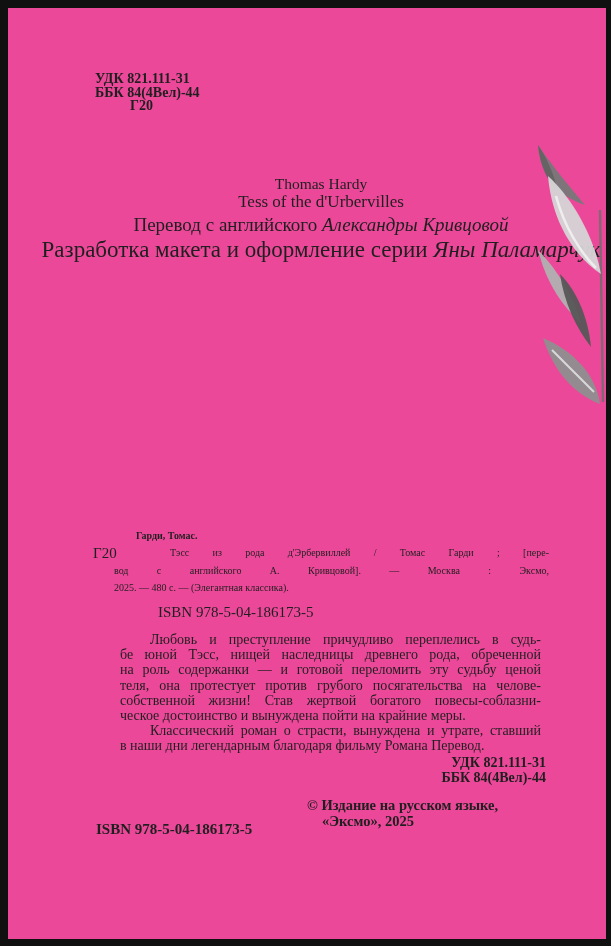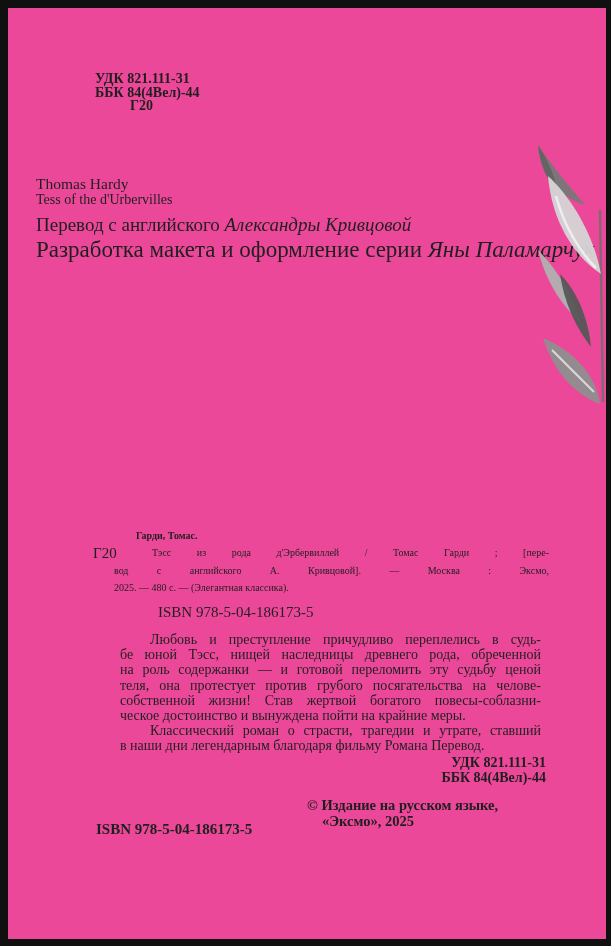--- a/index.html
+++ b/index.html
@@ -15,34 +15,34 @@
     position:absolute;left:8px;top:8px;right:5px;bottom:7px;
     background:#ec4899;
   }
   .abs{position:absolute;}
 
   
   .codes-top{left:87px;top:64px;font-weight:700;font-size:14px;line-height:13.6px;white-space:nowrap;}
   .codes-top .indent{padding-left:35px;}
 
   
-  .title-line{left:28px;width:570px;text-align:left;white-space:nowrap;}
+  .title-line{left:28px;width:570px;text-align:center;white-space:nowrap;}
   .t-en1{top:167px;font-size:15.5px;}
-  .t-en2{top:184px;font-size:14px;}
+  .t-en2{top:184px;font-size:17px;}
   .t-ru1{top:206px;font-size:19px;}
   .t-ru2{top:229px;font-size:23px;}
   .italic{font-style:italic;}
 
   
   .leaf-art{left:490px;top:132px;width:108px;height:290px;}
 
   
   .card{left:106px;top:519px;width:435px;font-size:10px;line-height:17.4px;}
   .card .heading{font-weight:700;padding-left:22px;}
-  .card .first{padding-left:38px;}
+  .card .first{padding-left:56px;}
   .jl{text-align:justify;text-align-last:justify;text-justify:inter-word;}
   .card-code{left:85px;top:537px;font-size:15px;}
   .card-isbn{left:150px;top:596px;font-size:15px;white-space:nowrap;}
 
   
   .annotation{left:112px;top:624px;width:421px;font-size:14px;line-height:15.2px;}
   .annotation .pindent{text-indent:30px;}
 
   
   .codes-right{right:60px;top:747px;font-weight:700;font-size:14px;line-height:15.4px;text-align:right;white-space:nowrap;}
@@ -89,21 +89,21 @@
   </div>
   <div class="abs card-isbn">ISBN 978-5-04-186173-5</div>
 
   <div class="abs annotation">
     <div class="pindent jl">Любовь и преступление причудливо переплелись в судь-</div>
     <div class="jl">бе юной Тэсс, нищей наследницы древнего рода, обреченной</div>
     <div class="jl">на роль содержанки — и готовой переломить эту судьбу ценой</div>
     <div class="jl">теля, она протестует против грубого посягательства на челове-</div>
     <div class="jl">собственной жизни! Став жертвой богатого повесы-соблазни-</div>
     <div>ческое достоинство и вынуждена пойти на крайние меры.</div>
-    <div class="pindent jl">Классический роман о страсти, трагедии и утрате, ставший</div>
+    <div class="pindent jl">Классический роман о страсти, вынуждена и утрате, ставший</div>
     <div>в наши дни легендарным благодаря фильму Романа Перевод.</div>
   </div>
 
   <div class="abs codes-right">
     <div>УДК 821.111-31</div>
     <div>ББК 84(4Вел)-44</div>
   </div>
 
   <div class="abs footer-copy">
     <div>© Издание на русском языке,</div>

